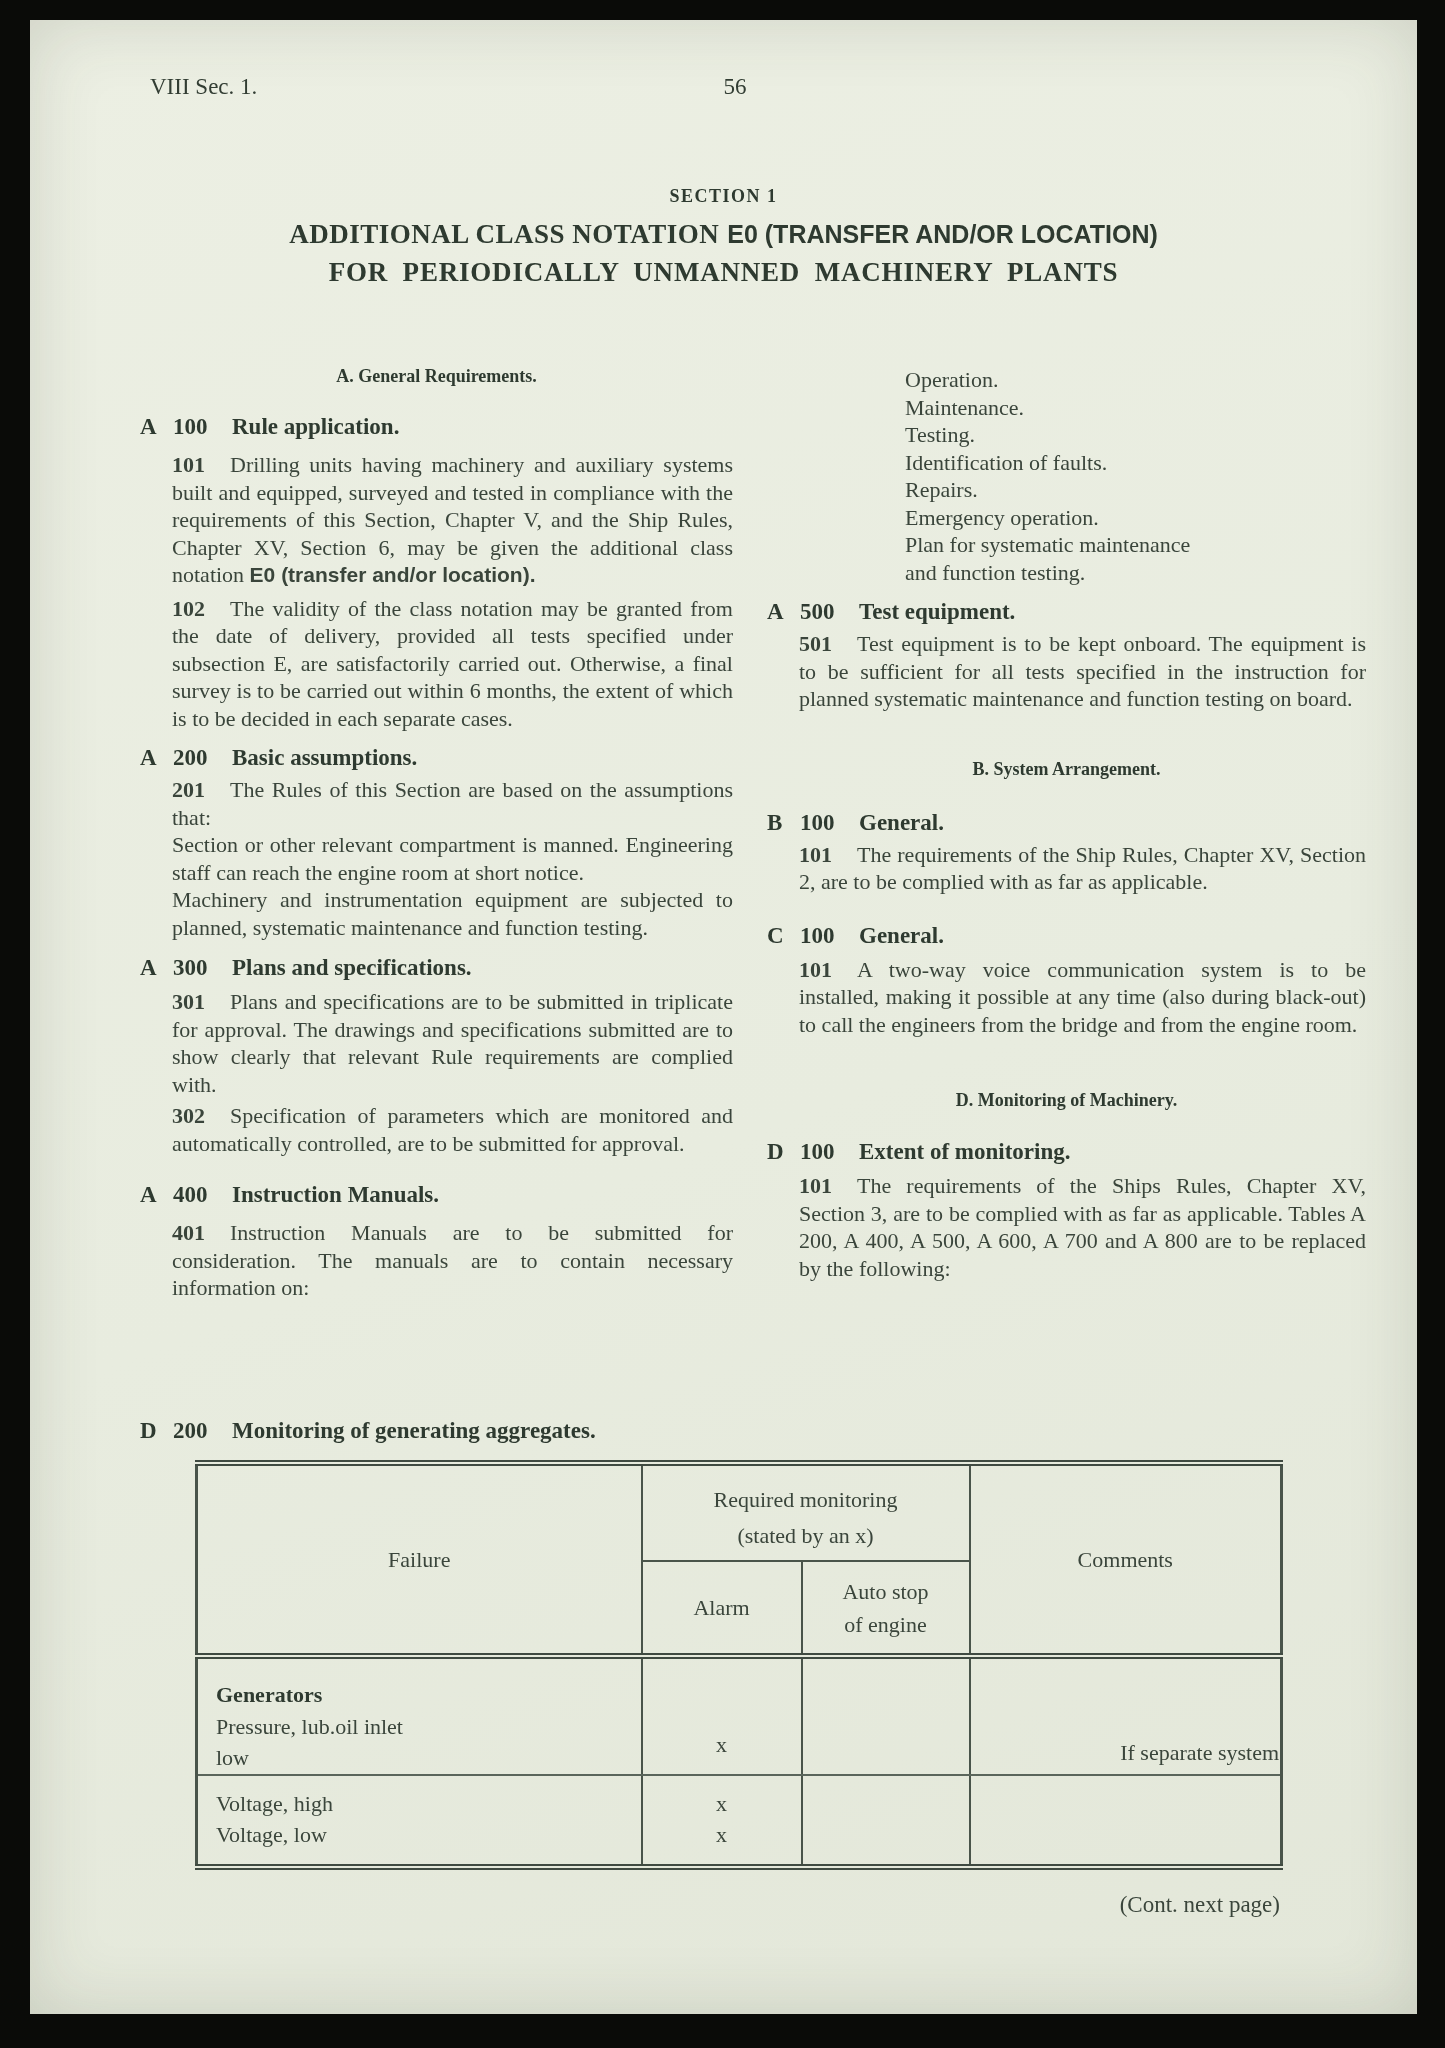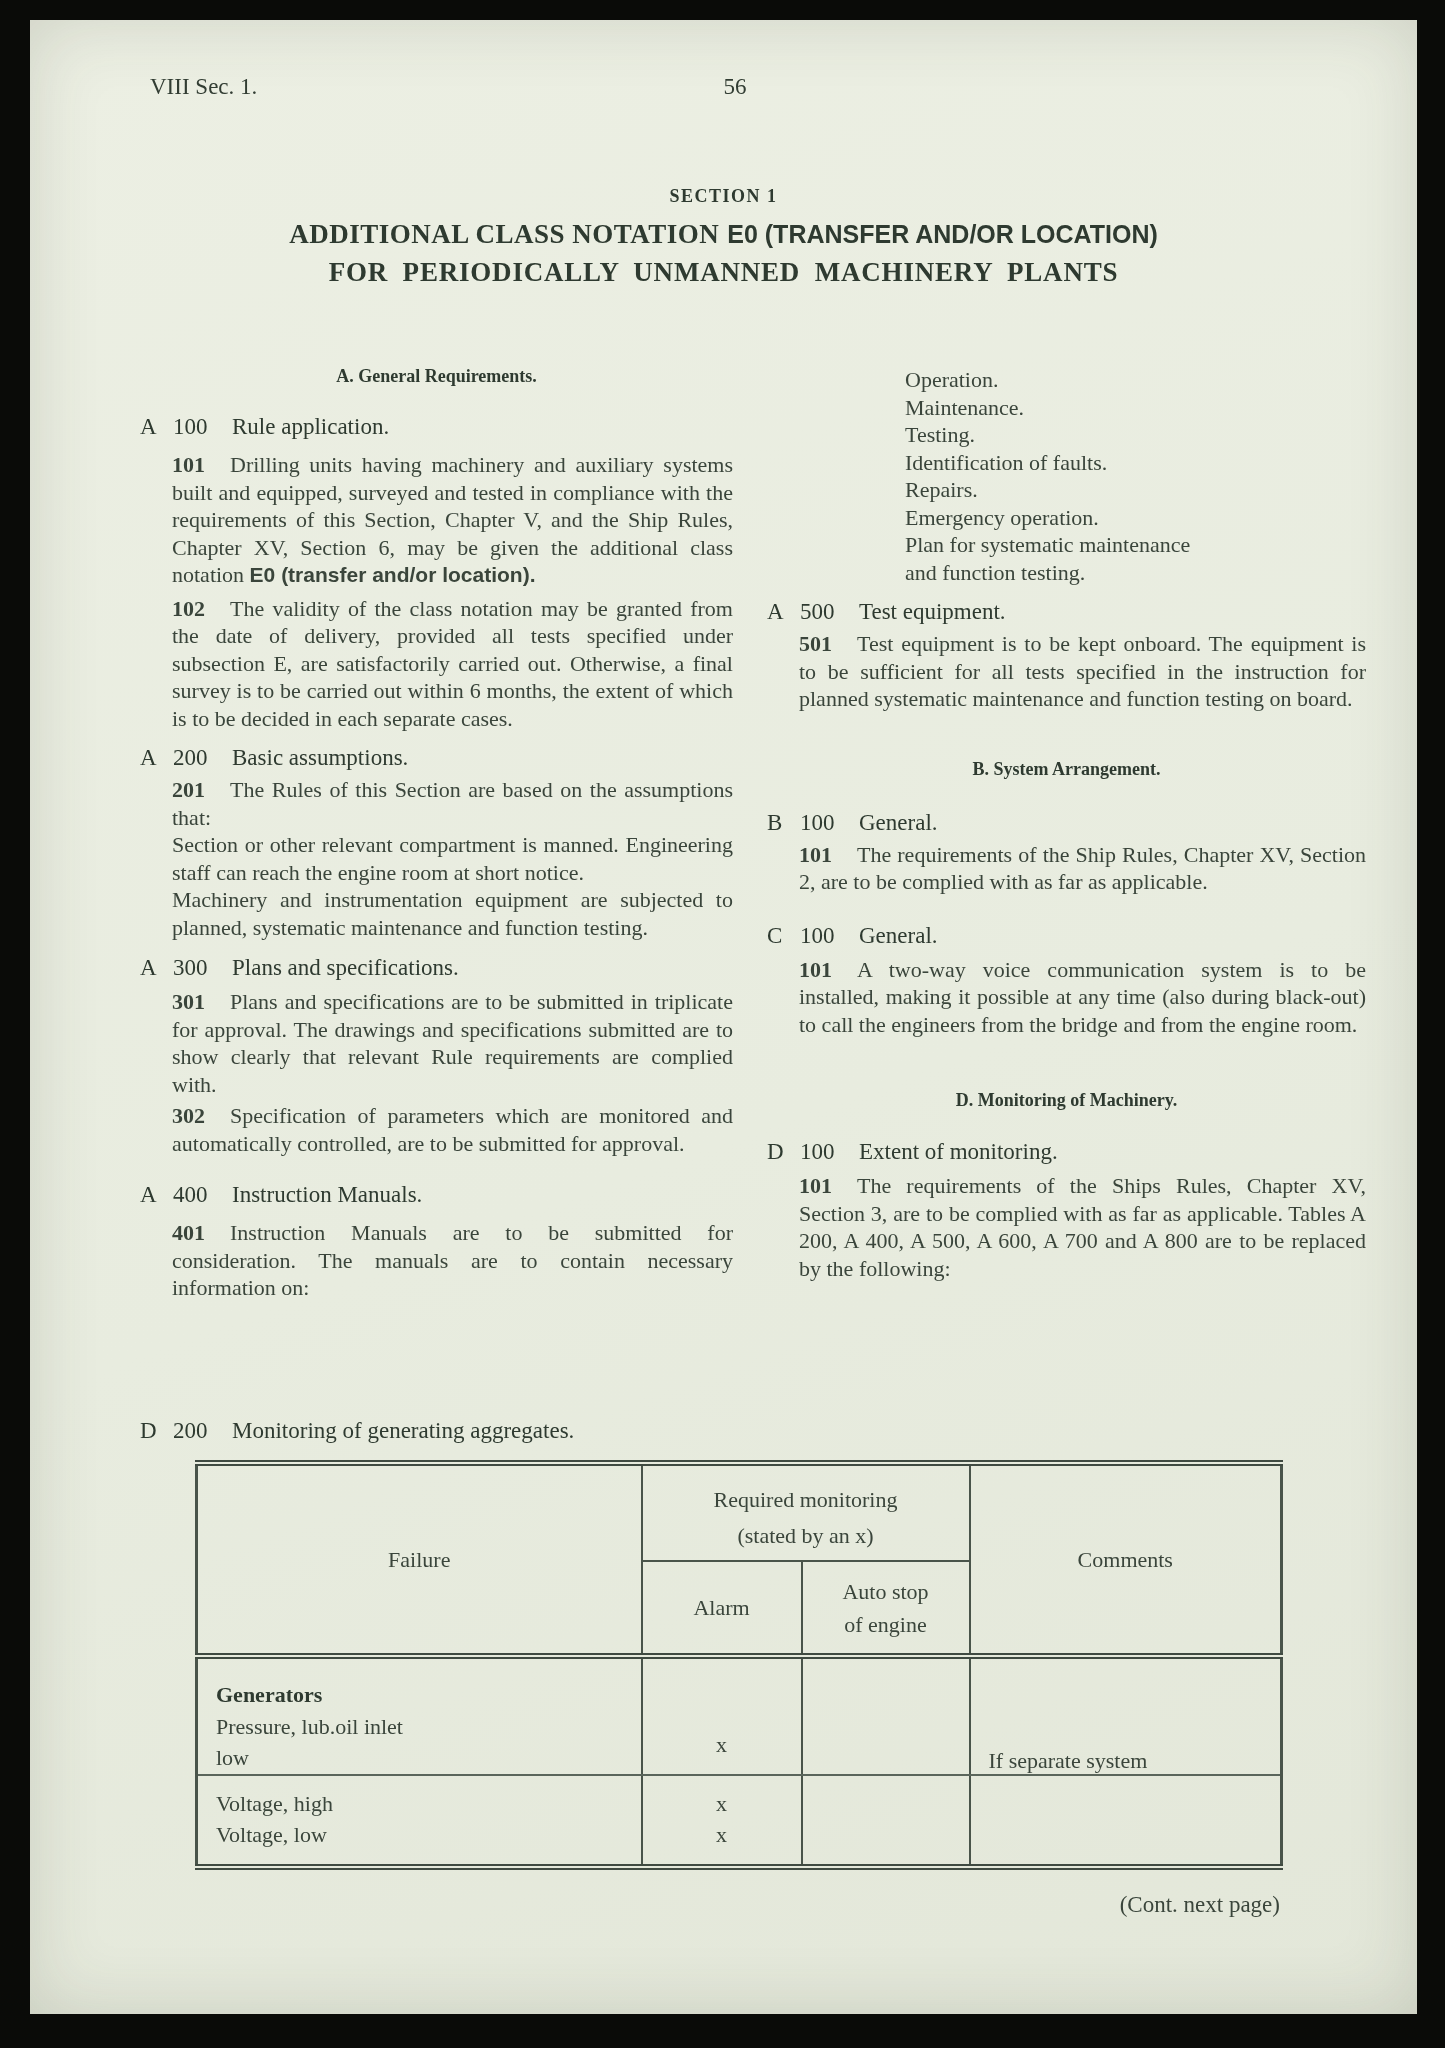--- a/index.html
+++ b/index.html
@@ -23,21 +23,21 @@
   .t1{font-size:18px;font-weight:700;letter-spacing:1.5px;line-height:28px;}
   .t2{font-size:27px;font-weight:700;letter-spacing:.5px;line-height:28px;margin-top:10px;}
   .t2 .sans{font-family:"Liberation Sans", sans-serif;font-size:25px;letter-spacing:0;margin-left:8px;}
   .t3{font-size:27px;font-weight:700;letter-spacing:.8px;word-spacing:7px;line-height:28px;margin-top:10px;}
 
   .columns{position:absolute;left:110px;top:342px;width:1226px;display:flex;gap:34px;}
   .colL{width:593px;}
   .colR{width:599px;}
   p{margin:0;}
   .chead{font-size:18px;font-weight:700;text-align:center;line-height:28px;color:#2e3a30;}
-  .shead{font-size:23px;font-weight:400;line-height:28px;color:#2e3a30;}
+  .shead{font-size:23px;font-weight:700;line-height:28px;color:#2e3a30;}
   .sl{display:inline-block;width:33px;}
   .sn{display:inline-block;width:59px;}
   .para{margin-left:32px;font-size:22px;line-height:27.5px;text-align:justify;}
   .pnum{font-weight:700;display:inline-block;width:58px;}
   .bsans{font-family:"Liberation Sans", sans-serif;font-weight:700;font-size:21px;}
   .list{margin-left:138px;font-size:22px;line-height:27.5px;}
 
   
   .m-a100{margin-top:23px;} .m-p101{margin-top:10px;} .m-p102{margin-top:6px;}
   .m-a200{margin-top:12px;} .m-p201{margin-top:4px;}
@@ -65,21 +65,21 @@
   td.hfail,td.hcom{border-bottom:6px double #3f4a41;vertical-align:middle;text-align:center;}
   td.hgroup{border-bottom:2px solid #49544a;text-align:center;vertical-align:top;padding-top:16px;line-height:36px;}
   td.hsub{vertical-align:middle;text-align:center;line-height:33px;}
   tr.body1{height:98px;}
   tr.body2{height:92px;}
   tr.body1 td{border-bottom:2px solid #5a655b;}
   td.cfail{vertical-align:top;padding:20px 0 0 18px;line-height:31.5px;}
   td.cfail .bold{font-weight:700;color:#2e3a30;}
   td.cx{text-align:center;vertical-align:top;padding-top:12px;line-height:31.5px;}
   td.cxbot{text-align:center;vertical-align:bottom;padding-bottom:16px;}
-  td.ccom{padding-left:18px;vertical-align:bottom;padding-bottom:0;}
+  td.ccom{padding-left:18px;vertical-align:bottom;padding-bottom:8px;text-align:right;}
   td.ccom2{padding-left:18px;}
 
   .cont{position:absolute;left:165px;top:1872px;width:1085px;text-align:right;font-size:23px;}
 </style>
 </head>
 <body>
 
 <div class="paper">
 
   <div class="pg-head">

